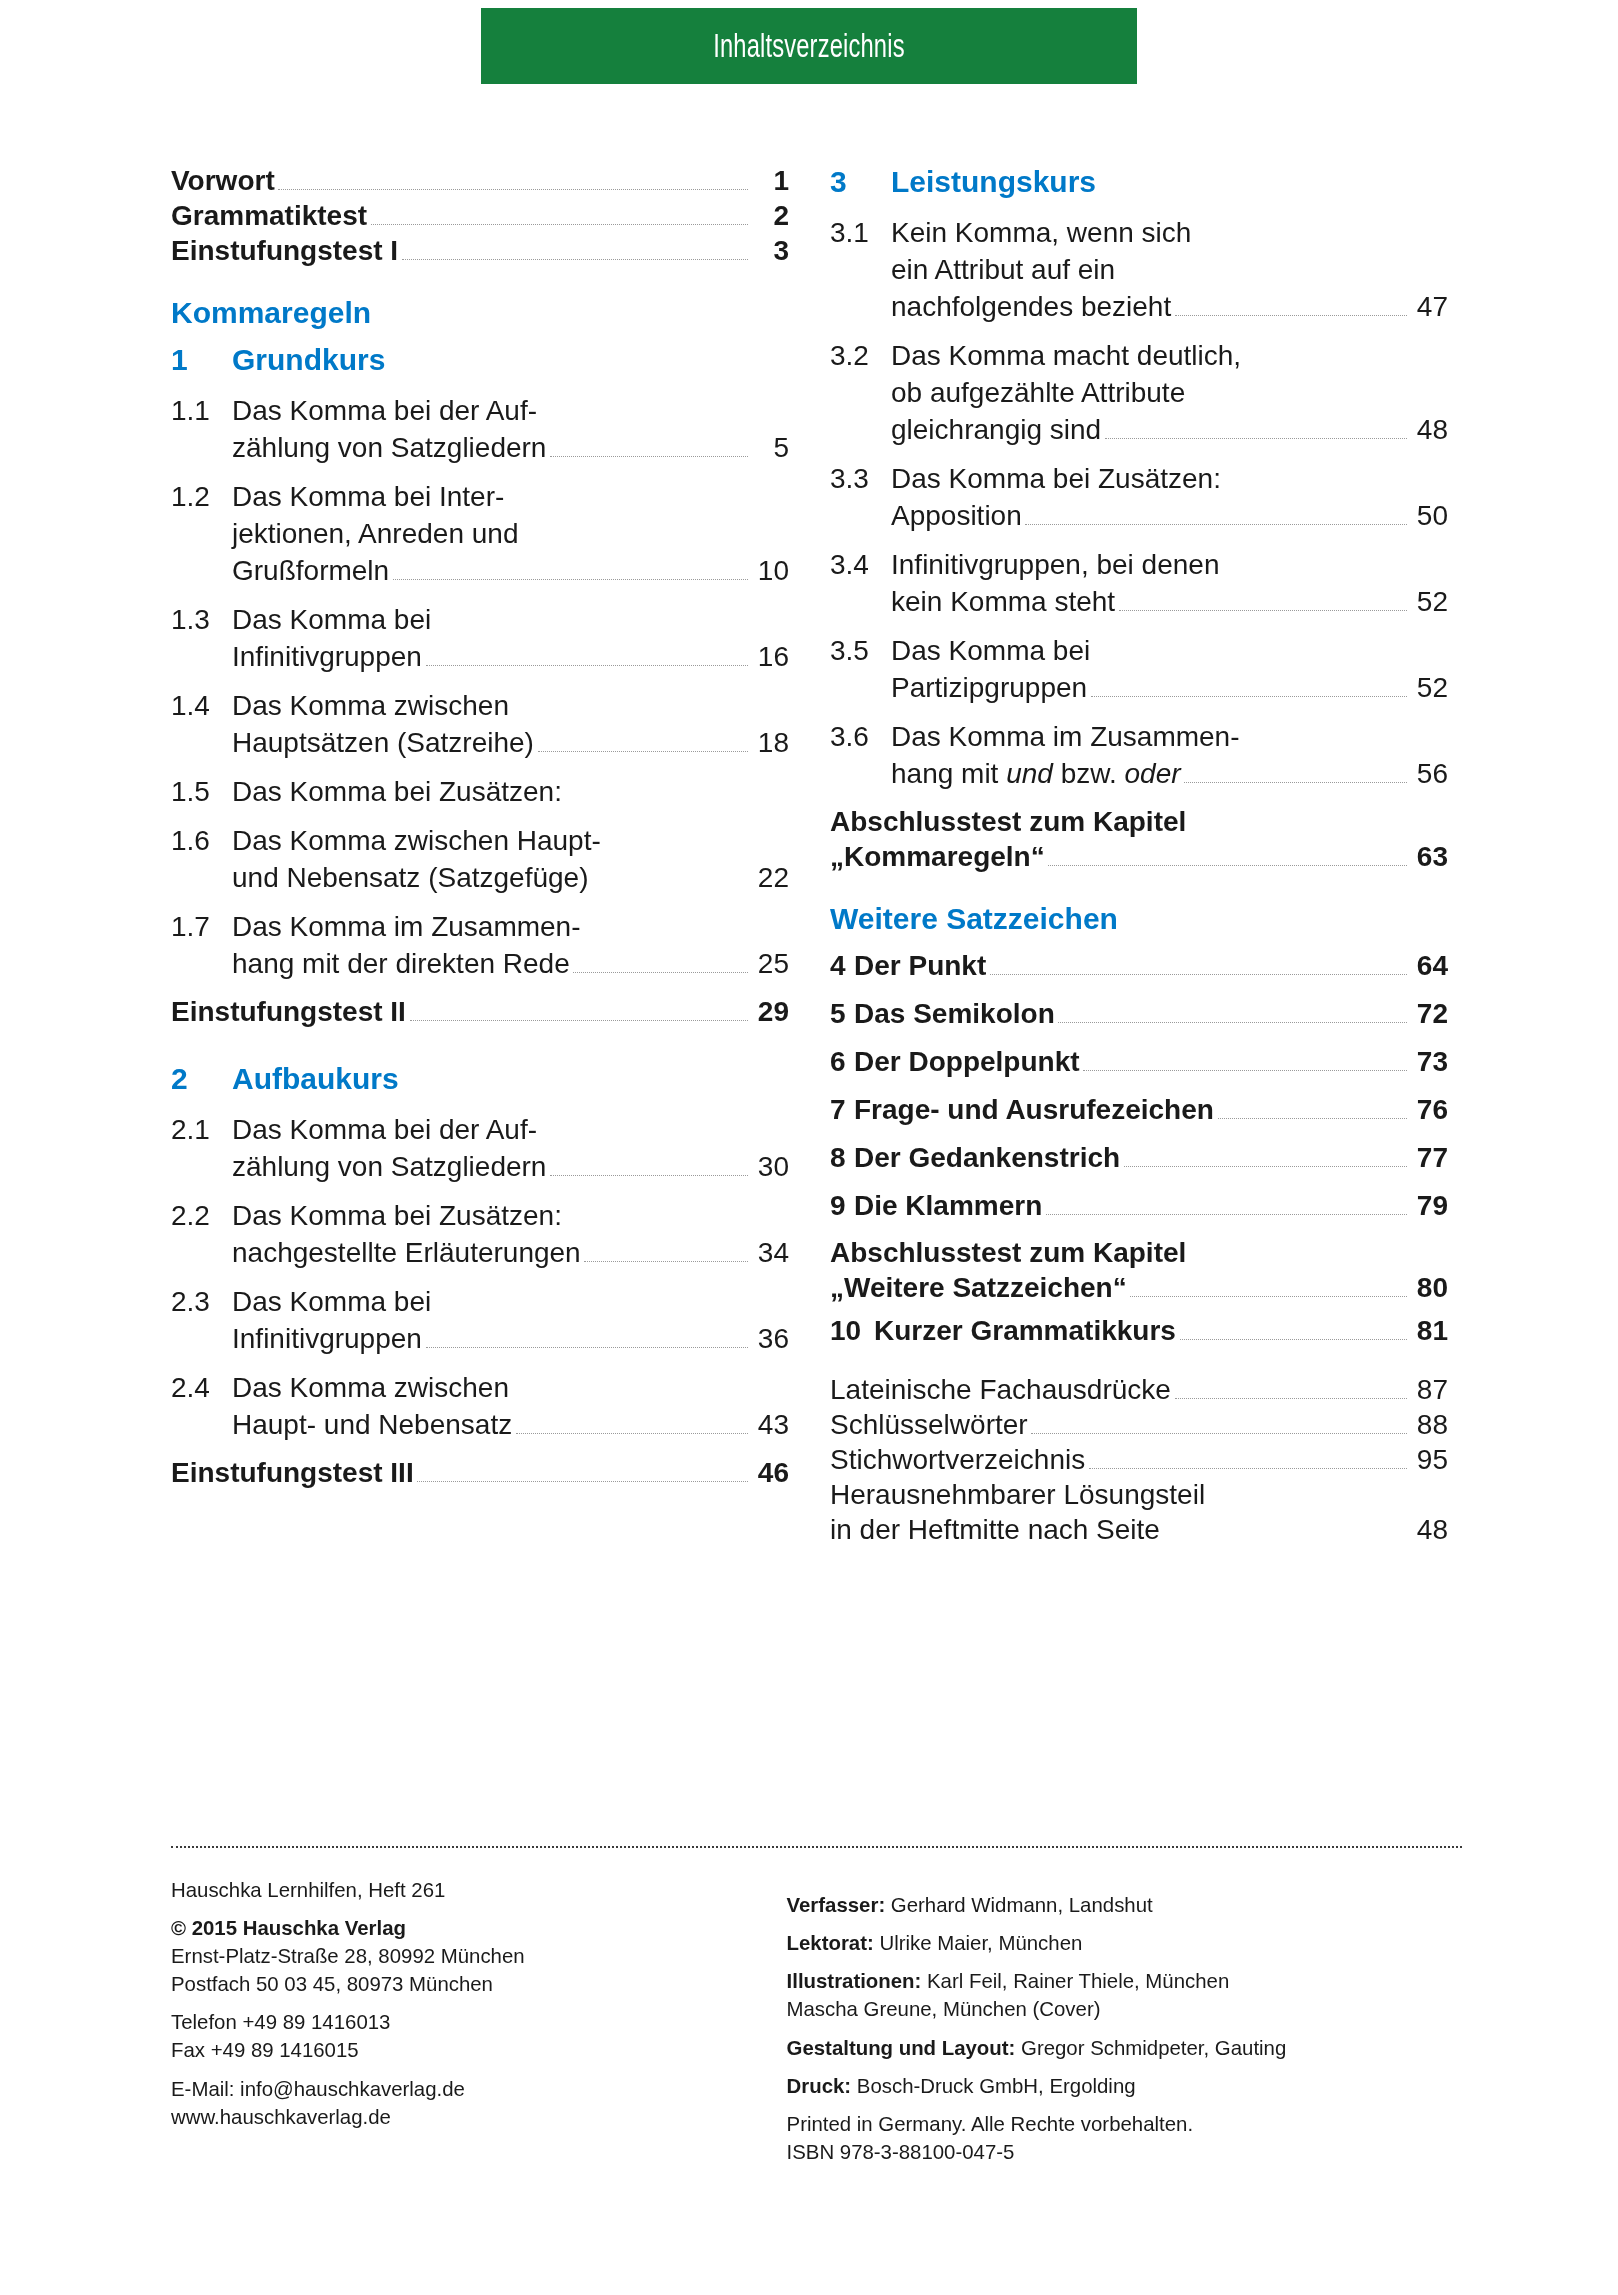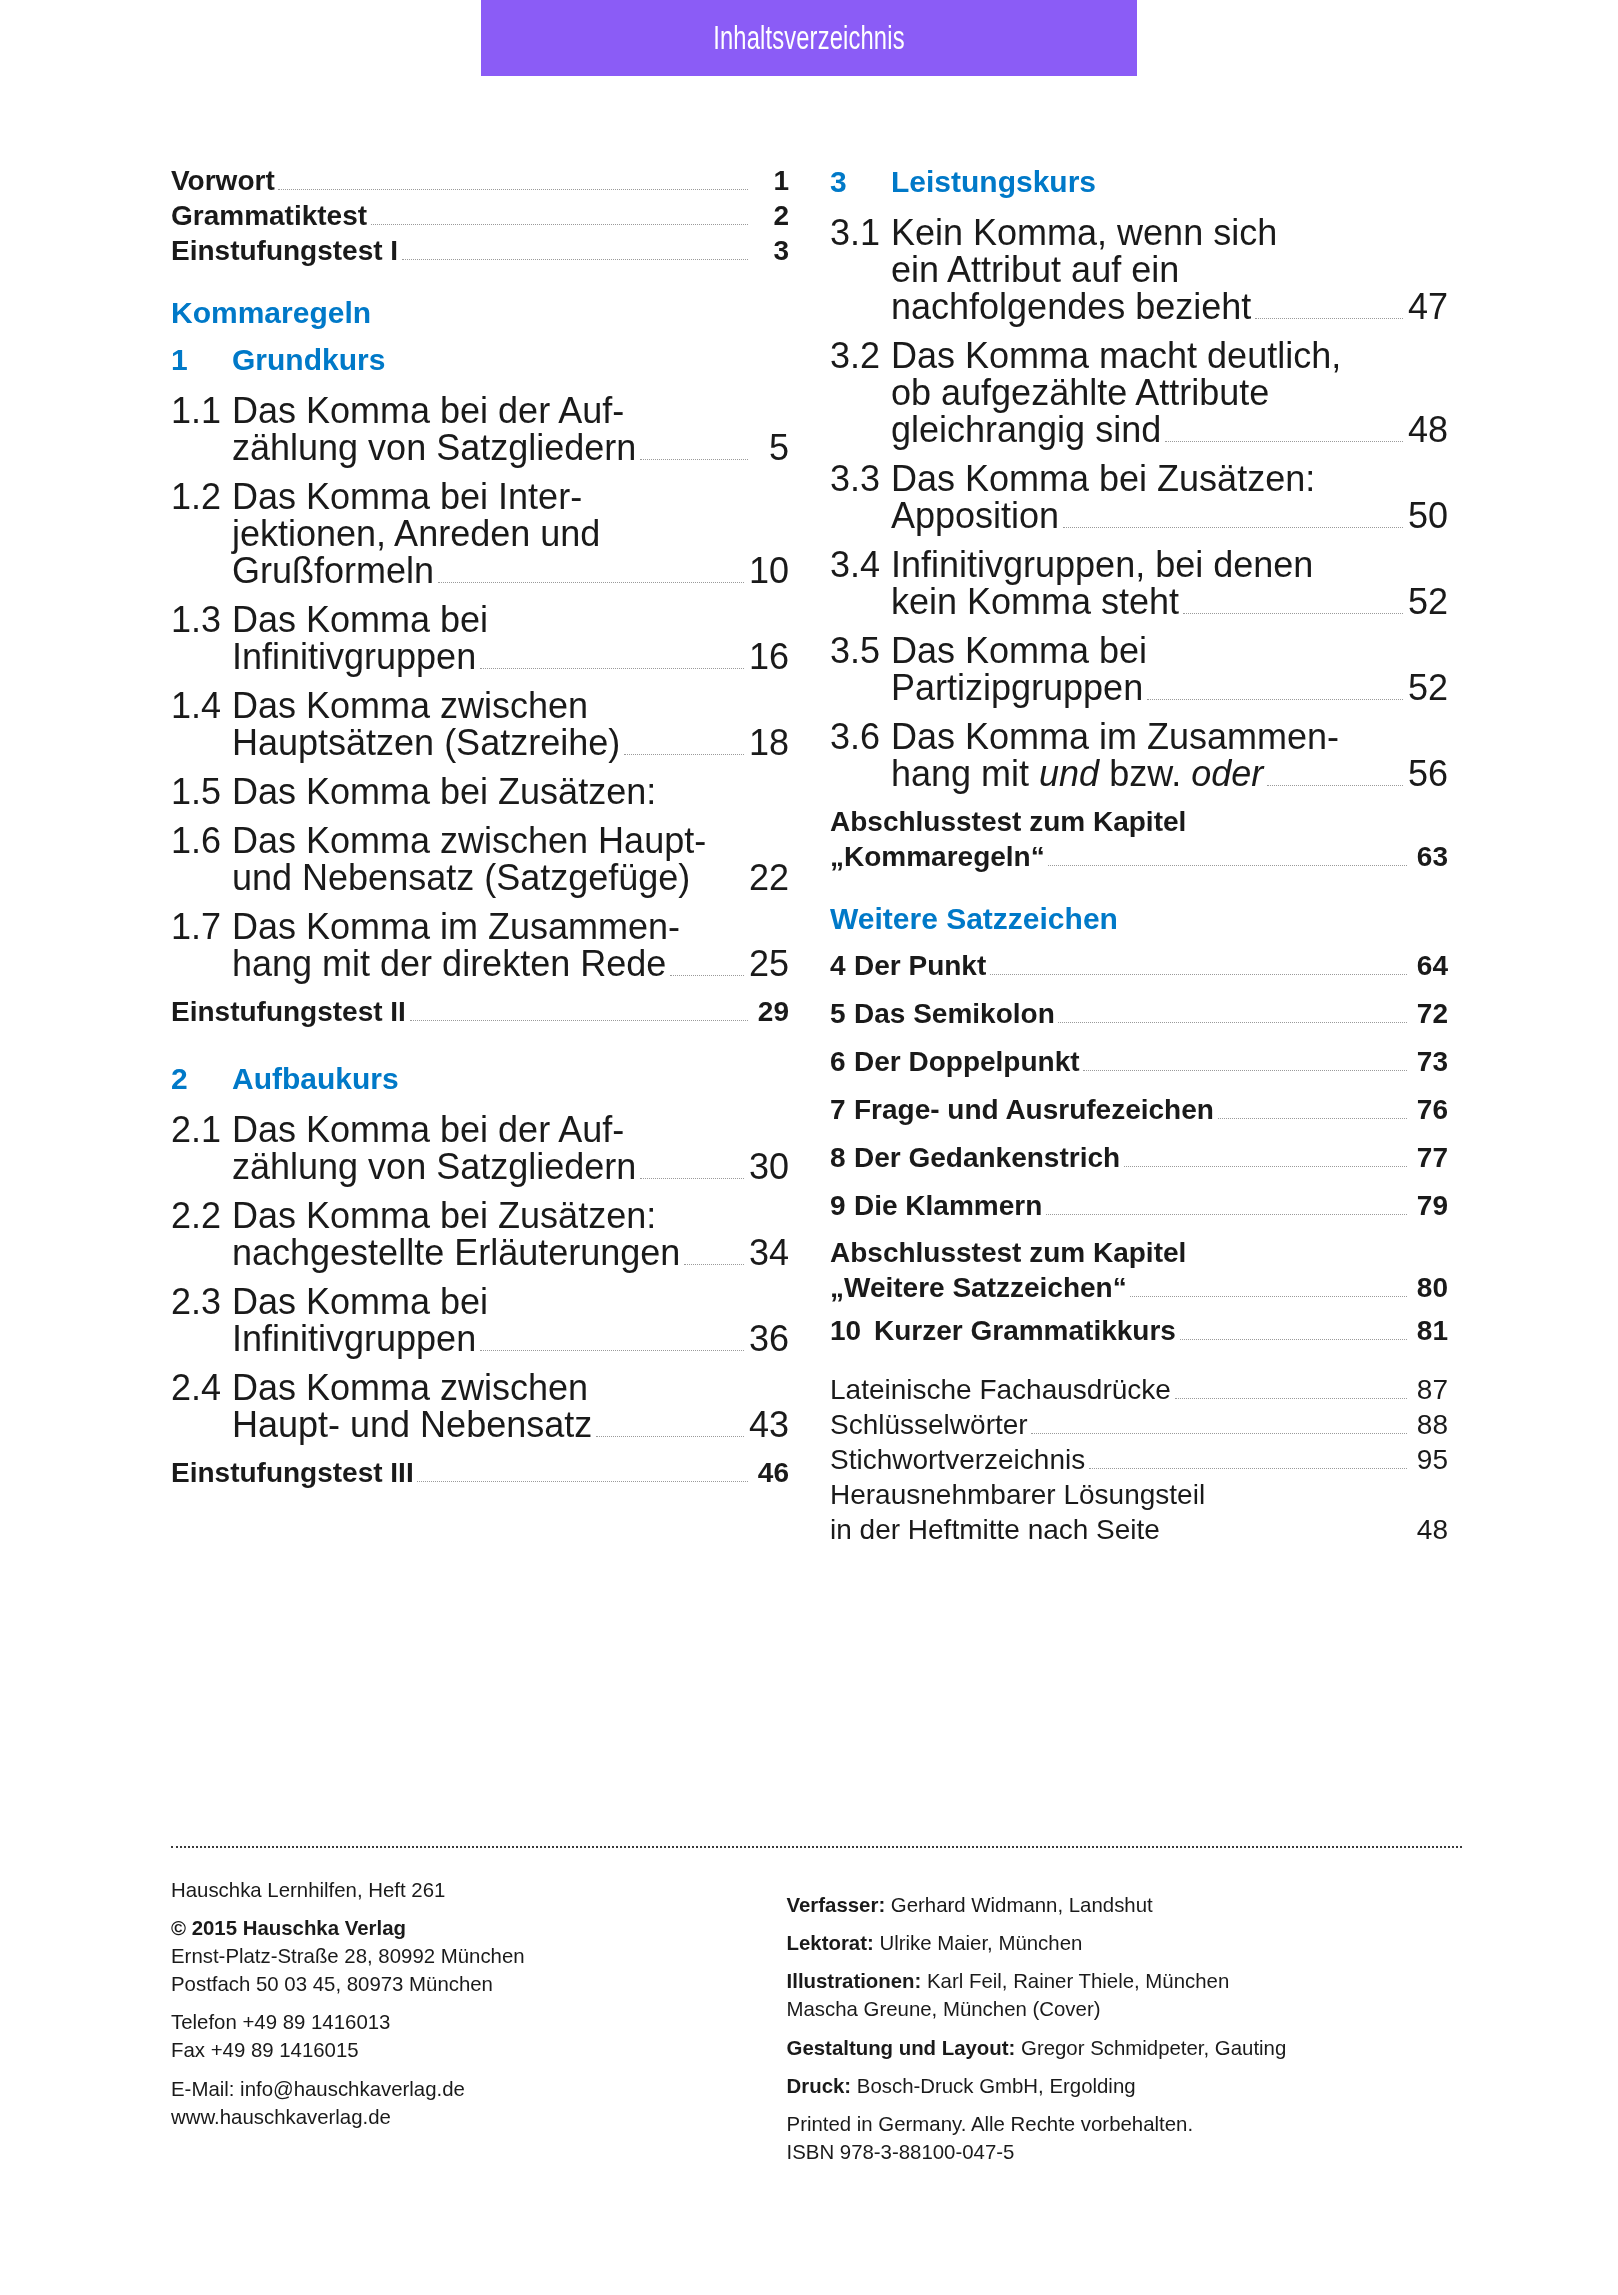--- a/index.html
+++ b/index.html
@@ -14,24 +14,24 @@
     font-family: "Liberation Sans", "DejaVu Sans", sans-serif;
     color: #1a1a1a;
     position: relative;
     overflow: hidden;
   }
 
   
   .banner {
     position: absolute;
     left: 481px;
-    top: 0;
+    top: 8px;
     width: 656px;
     height: 76px;
-    background: #8b5cf6;
+    background: #15803d;
     display: flex;
     align-items: center;
     justify-content: center;
   }
   .banner-title {
     color: #ffffff;
     font-size: 33px;
     font-weight: 400;
     letter-spacing: 0.2px;
     transform: scaleX(0.72);
@@ -107,21 +107,21 @@
   }
   .entry-bold .lbl, .entry-bold .pg { font-stretch: condensed; }
 
   .entry-plain {
     font-size: 28px;
     font-weight: 400;
     line-height: 35px;
   }
 
   .entry-num {
-    font-size: 36px;
+    font-size: 28px;
     font-weight: 400;
     line-height: 37px;
     margin-bottom: 12px;
   }
   .entry-num .num {
     width: 61px;
   }
 
   .entry-chapnum {
     font-size: 28px;

